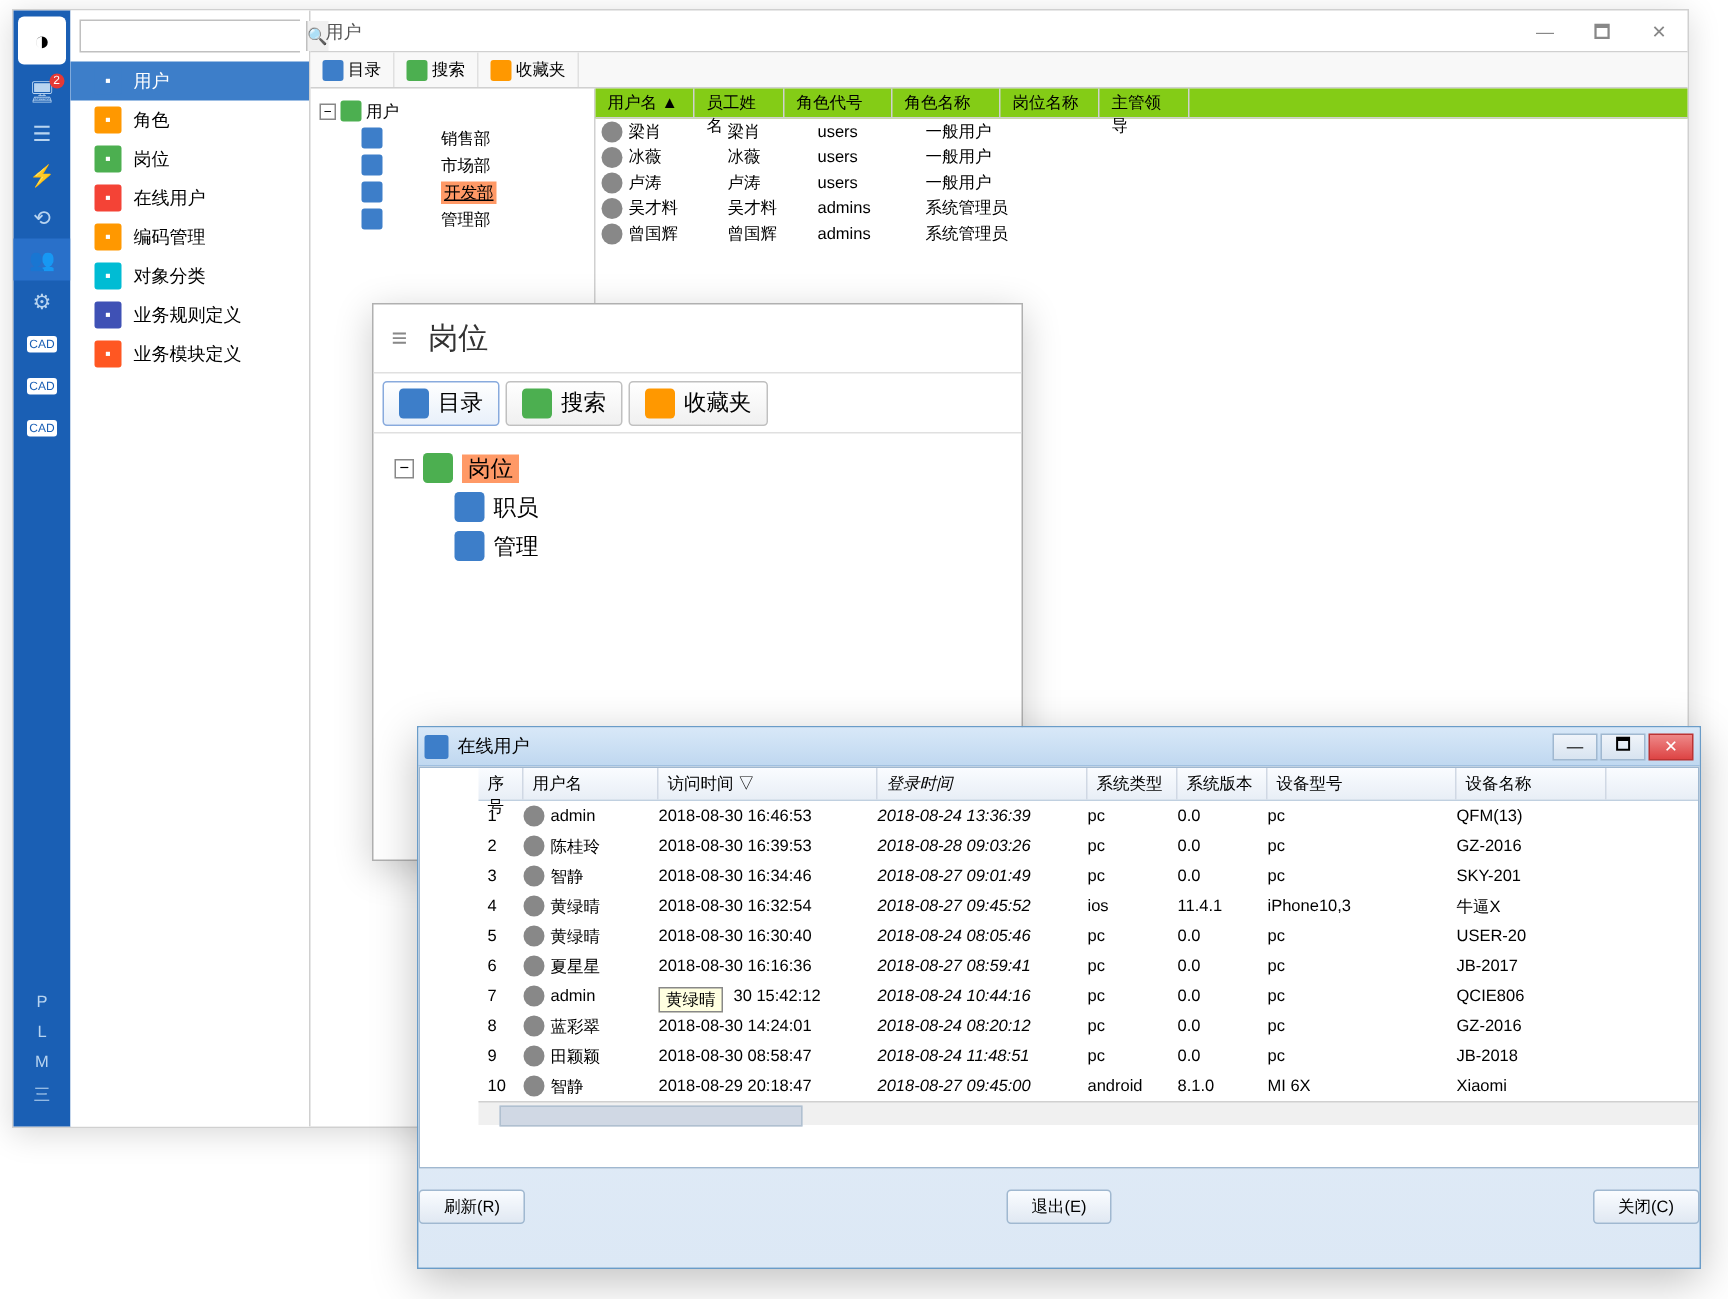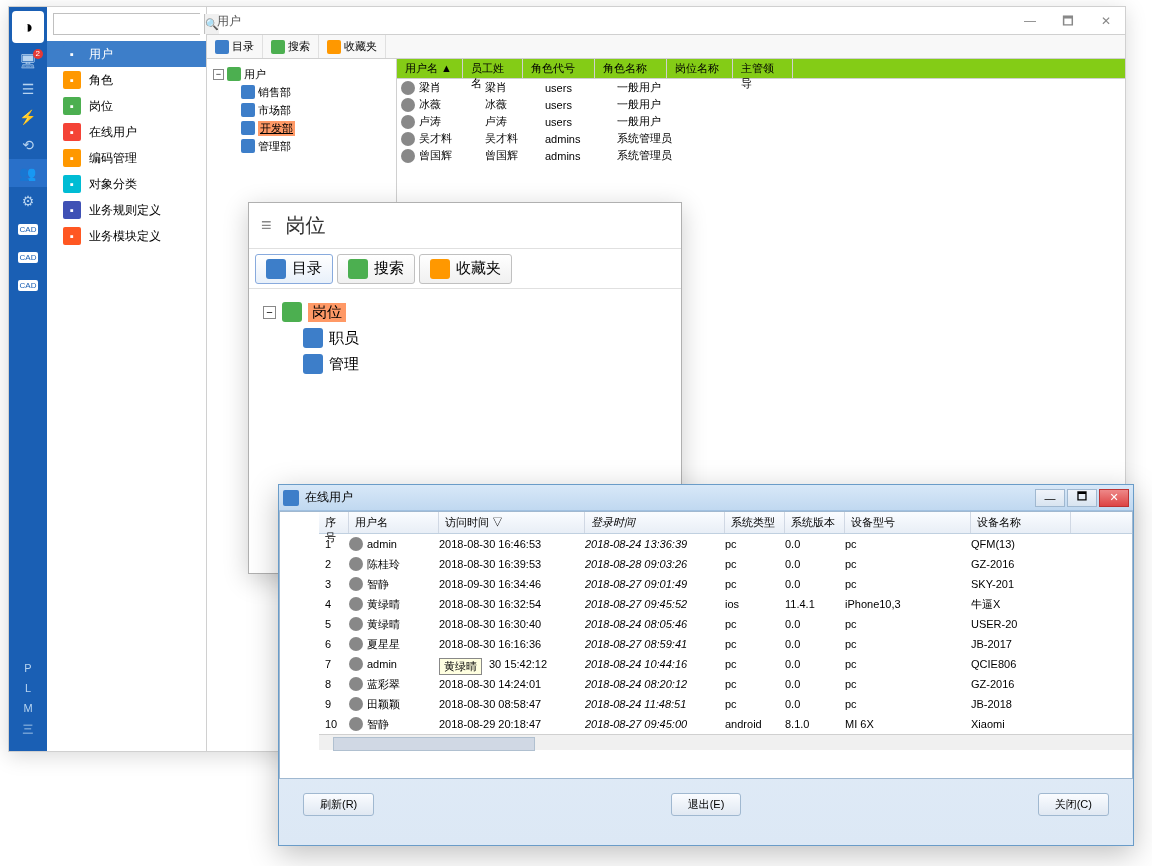--- a/index.html
+++ b/index.html
@@ -34,21 +34,21 @@
 .win-controls span { width: 38px; text-align: center; color: #888; cursor: pointer; font-size: 12px; }
 
 .toolbar { height: 24px; display: flex; align-items: center; border-bottom: 1px solid #d0d0d0; background: #f8f8f8; }
 .tb-btn { display: flex; align-items: center; padding: 0 8px; font-size: 11px; height: 100%; border-right: 1px solid #e0e0e0; cursor: pointer; }
 .tb-btn .tb-icn { width: 14px; height: 14px; margin-right: 3px; border-radius: 2px; }
 
 .tree-panel { position: absolute; left: 0; top: 52px; width: 190px; bottom: 0; border-right: 1px solid #d0d0d0; padding: 6px; font-size: 11px; }
 .tree-node { display: flex; align-items: center; height: 18px; }
 .tree-node .exp { width: 11px; height: 11px; border: 1px solid #888; display: inline-flex; align-items: center; justify-content: center; font-size: 9px; margin-right: 3px; }
 .tree-node .ticn { width: 14px; height: 14px; margin-right: 3px; background: #4caf50; border-radius: 2px; }
-.tree-node.child { padding-left: 28px; }
+.tree-node.child { padding-left: 28px; gap: 36px; }
 .tree-node.child .ticn { background: #3d7ec9; }
 .tree-node.sel span.lbl { background: #ff9966; padding: 0 2px; text-decoration: underline; }
 
 .list-panel { position: absolute; left: 190px; top: 52px; right: 0; bottom: 0; }
 .list-header { height: 20px; background: #84cc16; border-bottom: 1px solid #d0d0d0; display: flex; font-size: 11px; }
 .list-header div { padding: 2px 8px; border-right: 1px solid #d0d0d0; }
 .list-tabs { font-size: 11px; padding: 3px 10px; border-bottom: 1px solid #d0d0d0; }
 .list-row { display: flex; font-size: 11px; height: 17px; align-items: center; }
 .list-row .picn { width: 14px; height: 14px; margin: 0 4px; border-radius: 50%; background: #888; }
 .c1{width:66px;} .c2{width:60px;} .c3{width:72px;} .c4{width:72px;} .c5{width:66px;} .c6{width:60px;}
@@ -83,21 +83,21 @@
 .online-tabs .otab.inactive { background: transparent; border-color: transparent; color: #666; }
 .online-body { margin: 0 0 8px; background: #fff; border: 1px solid #a0b8d0; height: 268px; overflow: hidden; padding-left: 39px; }
 .online-header { display: flex; height: 22px; background: linear-gradient(#fafcff,#e8eef6); border-bottom: 1px solid #c0d0e0; font-size: 11px; }
 .online-header div { padding: 3px 6px; border-right: 1px solid #d0d8e4; }
 .online-row { display: flex; height: 20px; align-items: center; font-size: 11px; }
 .online-row .uicn { width: 14px; height: 14px; border-radius: 50%; background: #888; margin-right: 4px; }
 .oc0{width:30px;padding-left:6px;} .oc1{width:90px;display:flex;align-items:center;} .oc2{width:146px;} .oc3{width:140px;font-style:italic;} .oc4{width:60px;} .oc5{width:60px;} .oc6{width:126px;} .oc7{width:100px;}
 .tooltip { position: absolute; left: 0; top: 0; background: #ffffe0; border: 1px solid #888; padding: 0 4px; font-size: 11px; z-index: 5; }
 .scroll-h { height: 16px; background: #f0f0f0; border-top: 1px solid #d0d0d0; position: relative; }
 .scroll-h::before { content:""; position:absolute; left:14px; top:2px; width:200px; height:12px; background:#d0d8e4; border:1px solid #b0c0d0; }
-.online-footer { display: flex; justify-content: space-between; padding: 6px 24px; align-items: flex-end; }
+.online-footer { display: flex; justify-content: space-between; padding: 6px 0; align-items: flex-end; }
 .obtn { padding: 3px 16px; font-size: 11px; border: 1px solid #a0b8d0; background: linear-gradient(#fafcff,#e0e8f2); border-radius: 3px; cursor: pointer; }
 </style>
 </head>
 <body>
 
 <div class="main-window">
   <div class="icon-bar">
     <div class="app-logo">◑</div>
     <div class="icon-bar-item">🖥<span class="badge">2</span></div>
     <div class="icon-bar-item">☰</div>
@@ -345,21 +345,21 @@
           <div class="oc2">2018-08-30 16:39:53</div>
           <div class="oc3">2018-08-28 09:03:26</div>
           <div class="oc4">pc</div>
           <div class="oc5">0.0</div>
           <div class="oc6">pc</div>
           <div class="oc7">GZ-2016</div>
         </div>
         <div class="online-row">
           <div class="oc0">3</div>
           <div class="oc1"><span class="uicn"></span>智静</div>
-          <div class="oc2">2018-09-30 16:34:46</div>
+          <div class="oc2">2018-08-30 16:34:46</div>
           <div class="oc3">2018-08-27 09:01:49</div>
           <div class="oc4">pc</div>
           <div class="oc5">0.0</div>
           <div class="oc6">pc</div>
           <div class="oc7">SKY-201</div>
         </div>
         <div class="online-row">
           <div class="oc0">4</div>
           <div class="oc1"><span class="uicn"></span>黄绿晴</div>
           <div class="oc2">2018-08-30 16:32:54</div>

